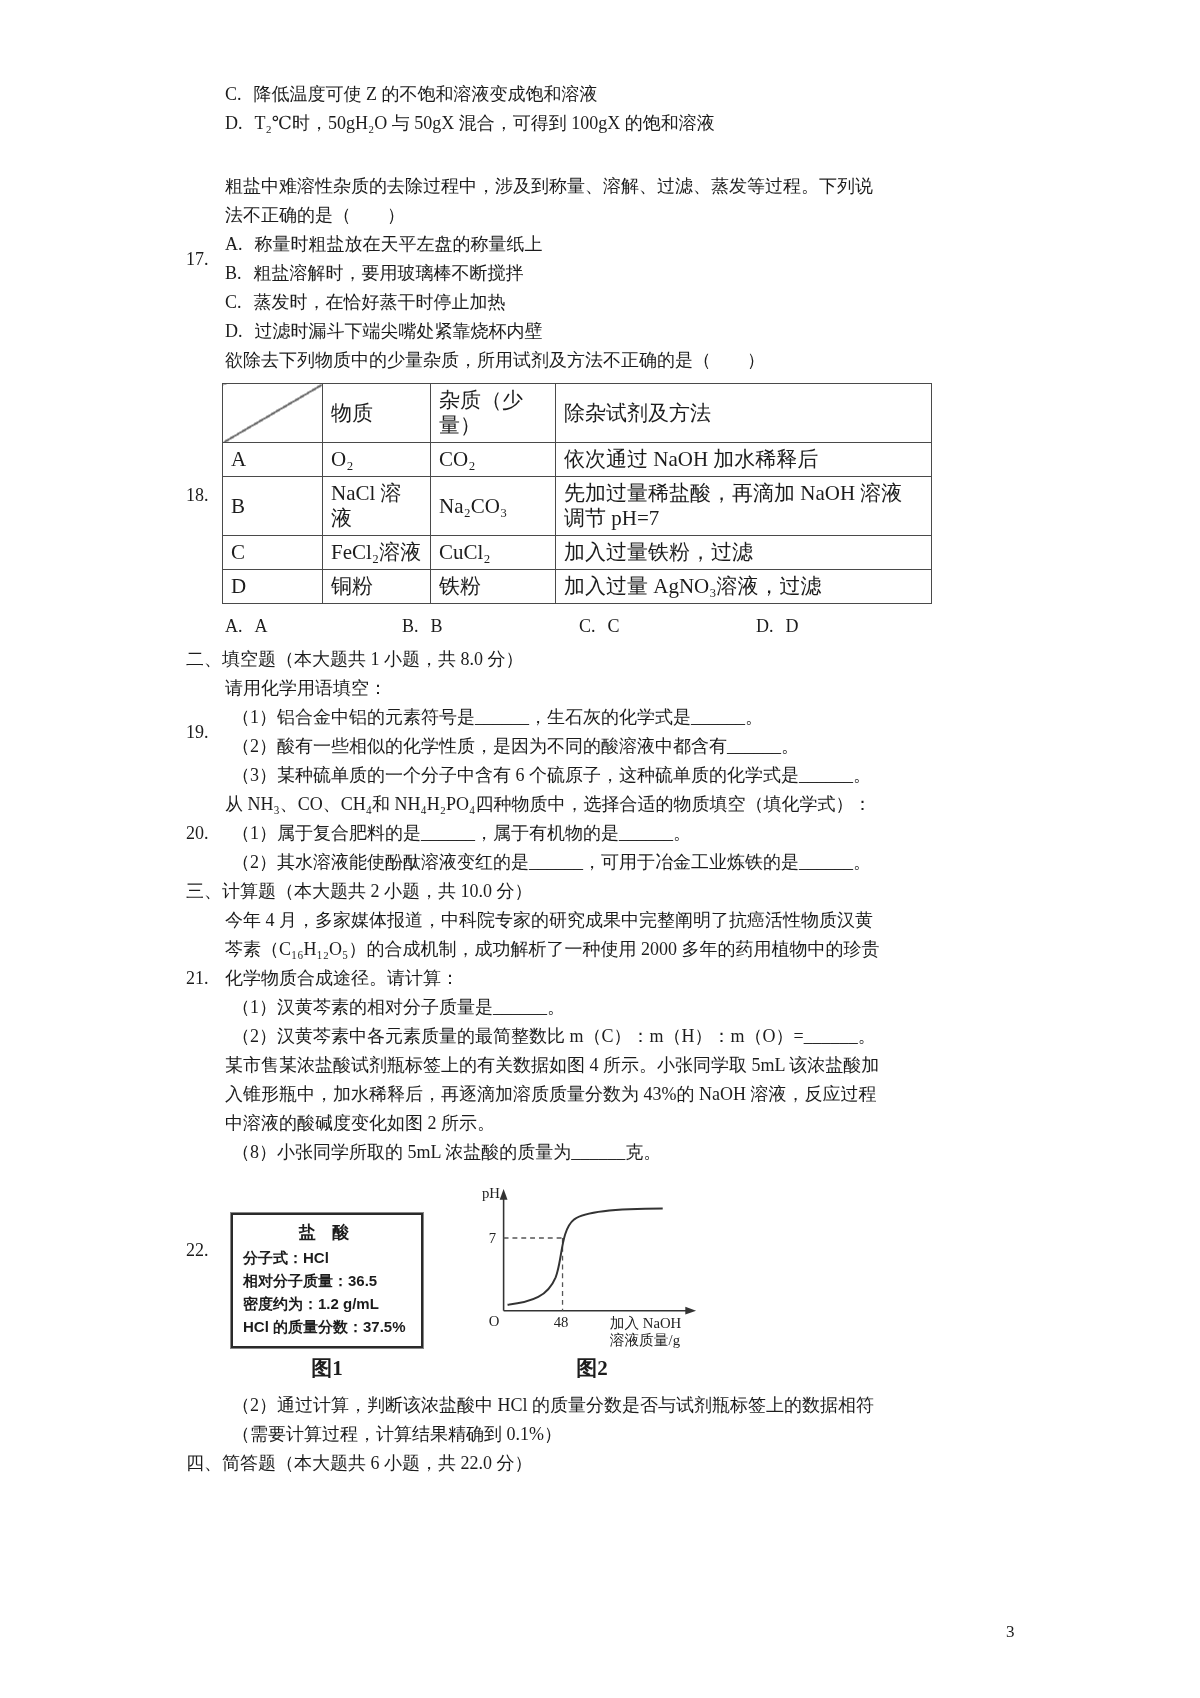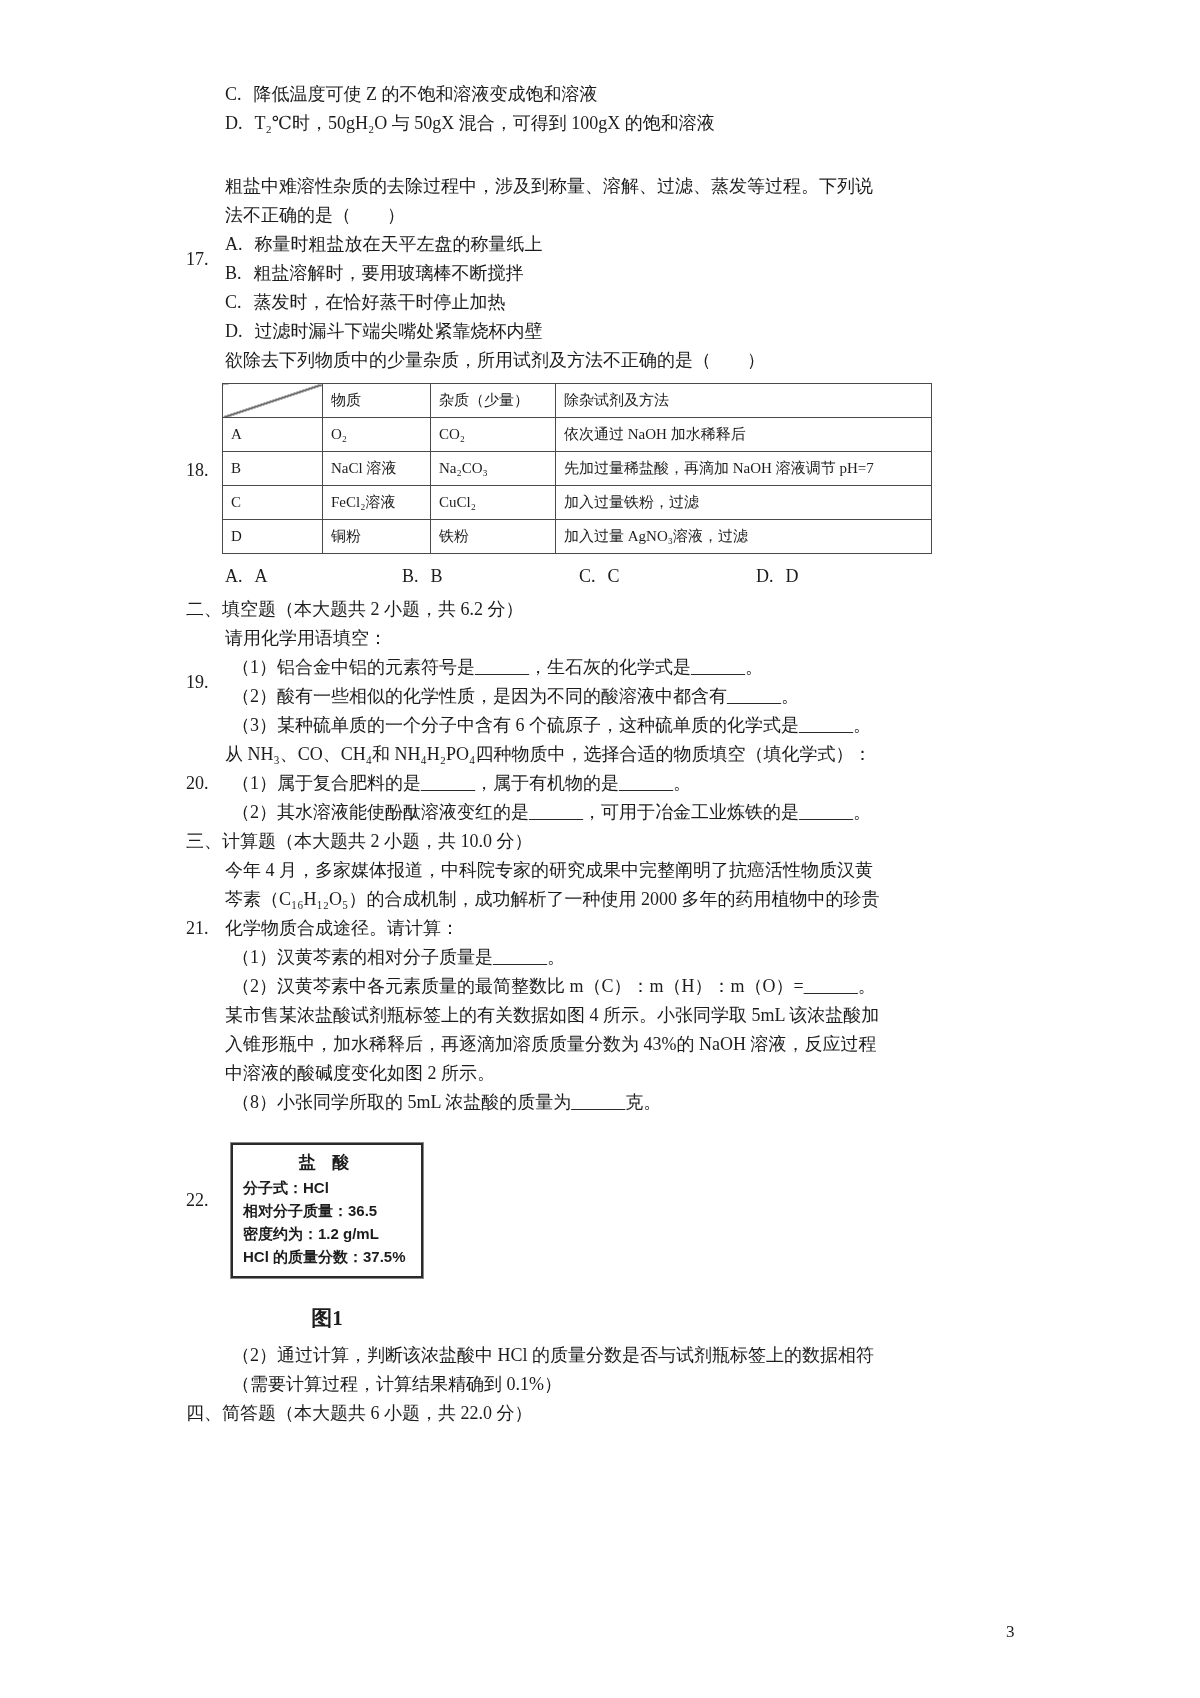--- a/index.html
+++ b/index.html
@@ -26,21 +26,21 @@
   .qnum { flex: 0 0 39px; }
   .qbody { flex: 1 1 auto; min-width: 0; }
   .opt { display: flex; }
   .opt-label { flex: 0 0 auto; margin-right: 12px; }
   .sub { padding-left: 7px; }
 
   
   table.removal {
     border-collapse: collapse;
     margin: 8px 0 8px -3px;
-    font-size: 15px;
+    font-size: 21px;
     line-height: 25px;
     table-layout: fixed;
     width: 709px;
   }
   table.removal th, table.removal td {
     border: 1px solid #4a4a4a;
     padding: 4px 8px;
     font-weight: normal;
     text-align: left;
     vertical-align: middle;
@@ -70,20 +70,21 @@
   .fig-col.col2 { width: 250px; margin-left: 40px; }
   .label-box {
     border: 2px solid #2a2a2a;
     box-shadow: 0 0 0 1px #888;
     width: 192px;
     padding: 6px 10px 8px 10px;
     font-size: 15px;
     line-height: 23px;
     font-weight: bold;
     font-family: "Liberation Sans", "DejaVu Sans", sans-serif;
+    margin-top: 20px;
   }
   .label-box .box-title {
     text-align: center;
     font-size: 17px;
     letter-spacing: 6px;
     margin-bottom: 2px;
   }
   .fig-caption {
     font-weight: bold;
     font-size: 21px;
@@ -203,21 +204,21 @@
           </span>
           <span class="ans">
             <span class="opt-label">D.</span>
             <span>D</span>
           </span>
         </div>
       </div>
     </div>
   </section>
 
-  <div class="line">二、填空题（本大题共 2 小题，共 6.2 分）</div>
+  <div class="line">二、填空题（本大题共 1 小题，共 8.0 分）</div>
 
   <section class="block">
     <div class="qrow">
       <span class="qnum">19.</span>
       <div class="qbody">
         <div class="line">请用化学用语填空：</div>
         <div class="line sub">（1）铝合金中铝的元素符号是______，生石灰的化学式是______。</div>
         <div class="line sub">（2）酸有一些相似的化学性质，是因为不同的酸溶液中都含有______。</div>
         <div class="line sub">（3）某种硫单质的一个分子中含有 6 个硫原子，这种硫单质的化学式是______。</div>
       </div>
@@ -264,20 +265,42 @@
             <div class="label-box">
               <div class="box-title">盐  酸</div>
               <div>分子式：HCl</div>
               <div>相对分子质量：36.5</div>
               <div>密度约为：1.2 g/mL</div>
               <div>HCl 的质量分数：37.5%</div>
             </div>
             <div class="fig-caption">图1</div>
           </div>
 
+          <div class="fig-col col2">
+            <svg width="240" height="168" viewBox="0 0 240 168">
+
+              <line x1="30" y1="16" x2="30" y2="130" stroke="#333" stroke-width="1.6"></line>
+              <polygon points="30,6 26,17 34,17" fill="#333"></polygon>
+              <line x1="30" y1="130" x2="216" y2="130" stroke="#333" stroke-width="1.6"></line>
+              <polygon points="226,130 215,126 215,134" fill="#333"></polygon>
+
+              <line x1="30" y1="56" x2="90" y2="56" stroke="#555" stroke-width="1.3" stroke-dasharray="5 4"></line>
+              <line x1="90" y1="56" x2="90" y2="130" stroke="#555" stroke-width="1.3" stroke-dasharray="5 4"></line>
+
+              <path d="M 34,124 C 60,121 75,115 83,96 C 90,78 88,48 102,37 C 114,28 152,26 192,26" fill="none" stroke="#333" stroke-width="2"></path>
+
+              <text x="8" y="15" font-size="15">pH</text>
+              <text x="15" y="61" font-size="15">7</text>
+              <text x="15" y="146" font-size="15">O</text>
+              <text x="81" y="147" font-size="15">48</text>
+              <text x="138" y="148" font-size="15">加入 NaOH</text>
+              <text x="138" y="165" font-size="15">溶液质量/g</text>
+            </svg>
+            <div class="fig-caption">图2</div>
+          </div>
         </div>
 
         <div class="line sub">（2）通过计算，判断该浓盐酸中 HCl 的质量分数是否与试剂瓶标签上的数据相符</div>
         <div class="line sub">（需要计算过程，计算结果精确到 0.1%）</div>
       </div>
     </div>
   </section>
 
   <div class="line">四、简答题（本大题共 6 小题，共 22.0 分）</div>
 

